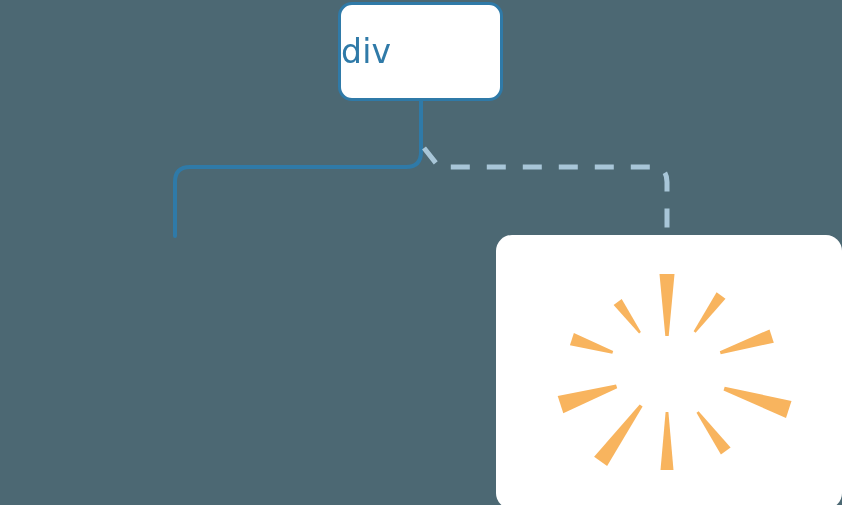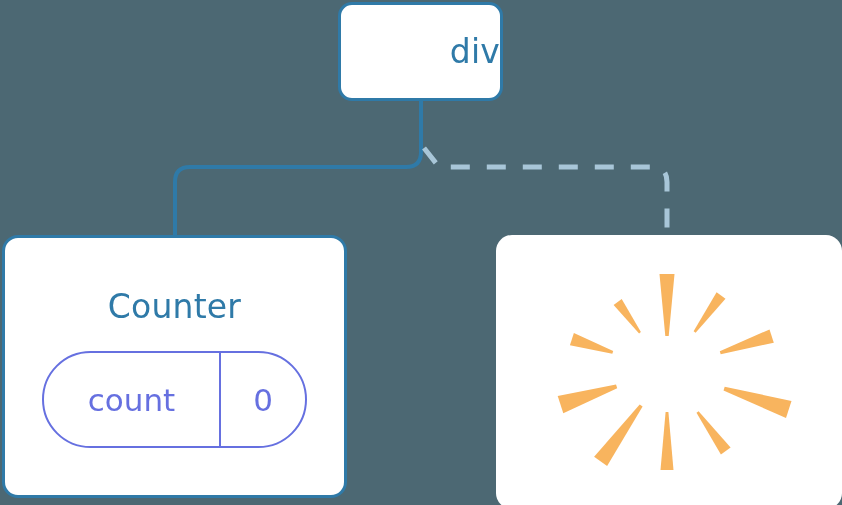--- a/index.html
+++ b/index.html
@@ -33,21 +33,21 @@
   }
   #node-div {
     left: 338px;
     top: 2px;
     width: 165px;
     height: 99px;
     border: 3px solid #2f7aa8;
     border-radius: 14px;
     display: flex;
     align-items: center;
-    justify-content: flex-end;
+    justify-content: flex-start;
     z-index: 3;
   }
   .node-title {
     color: #2f7aa8;
     font-size: 33px;
     line-height: 1;
     letter-spacing: 0.2px;
     white-space: nowrap;
   }
   #node-counter {
@@ -116,27 +116,20 @@
 
   <svg class="edges" width="842" height="505" viewBox="0 0 842 505" aria-hidden="true">
     <path id="edge-solid" d="M 421 101 L 421 152 Q 421 167 406 167 L 190 167 Q 175 167 175 182 L 175 236" fill="none" stroke="#2f7aa8" stroke-width="4" stroke-linecap="round" stroke-linejoin="round"></path>
     <path id="edge-dashed" d="M 424 148 L 439 167 L 652 167 Q 667 167 667 182 L 667 236" fill="none" stroke="#a8c6d8" stroke-width="5" stroke-linecap="butt" stroke-linejoin="round" stroke-dasharray="19 17"></path>
   </svg>
 
   <div class="node" id="node-div">
     <span class="node-title">div</span>
   </div>
 
-  <div class="node" id="node-counter">
-    <span class="node-title" id="counter-title">Counter</span>
-    <div class="state-pill">
-      <span class="pill-key">count</span>
-      <span class="pill-value">0</span>
-    </div>
-  </div>
 
   <div class="node" id="node-burst">
     <svg id="burst-svg" width="346" height="274" viewBox="0 0 346 274" aria-hidden="true">
       <g id="burst-rays" fill="#f8b45e">
           <polygon points="172.7,101.0 178.5,39.0 163.5,39.0 169.3,101.0" fill="#f8b45e"></polygon>
           <polygon points="199.6,97.7 229.5,63.8 220.6,57.3 197.6,96.3" fill="#f8b45e"></polygon>
           <polygon points="224.7,119.2 277.8,107.7 273.5,94.4 223.8,116.2" fill="#f8b45e"></polygon>
           <polygon points="227.5,155.4 290.0,183.1 295.5,166.0 228.7,151.7" fill="#f8b45e"></polygon>
           <polygon points="200.5,177.8 224.9,219.4 234.6,212.4 202.6,176.3" fill="#f8b45e"></polygon>
           <polygon points="169.6,177.0 164.5,235.0 177.5,235.0 172.4,177.0" fill="#f8b45e"></polygon>

